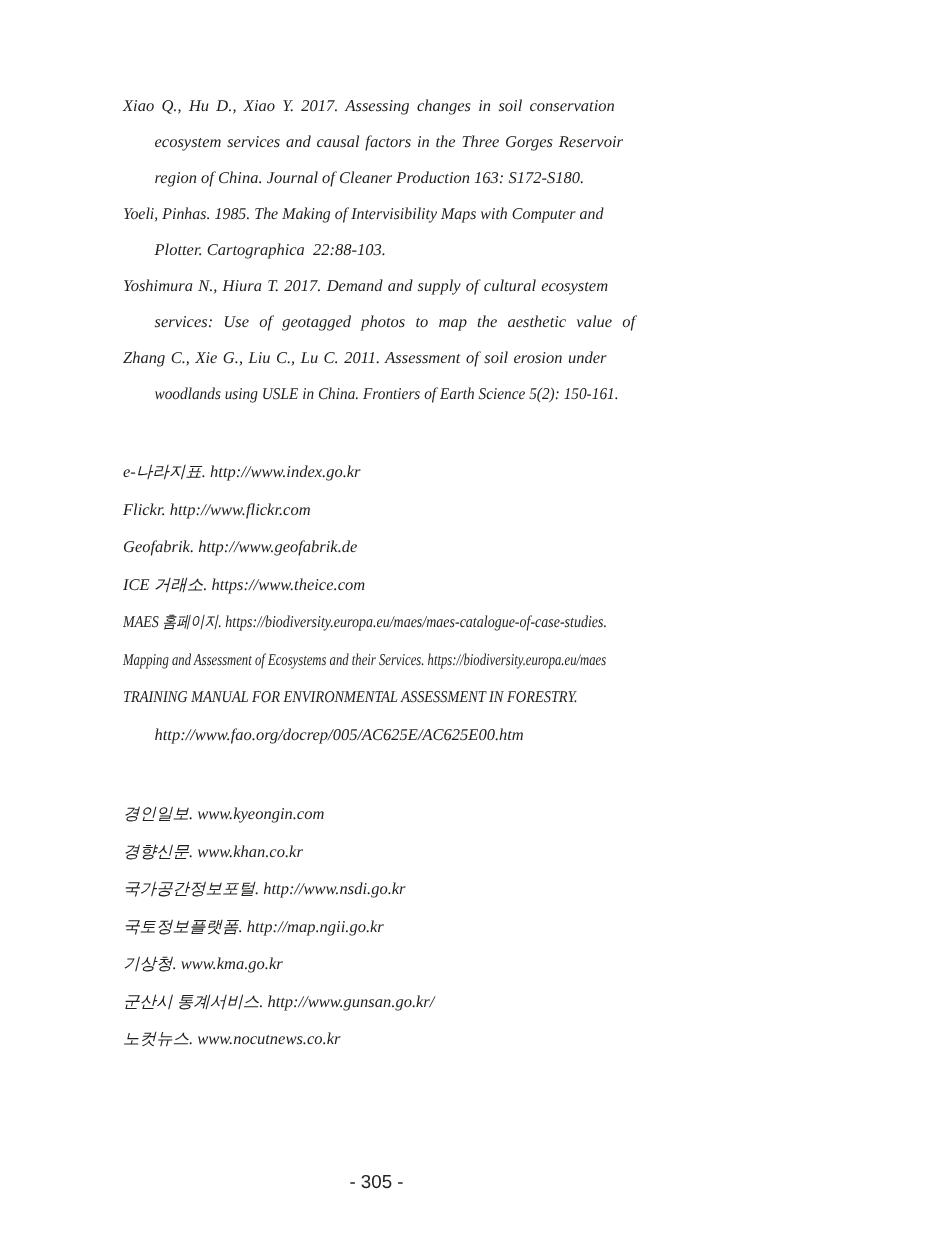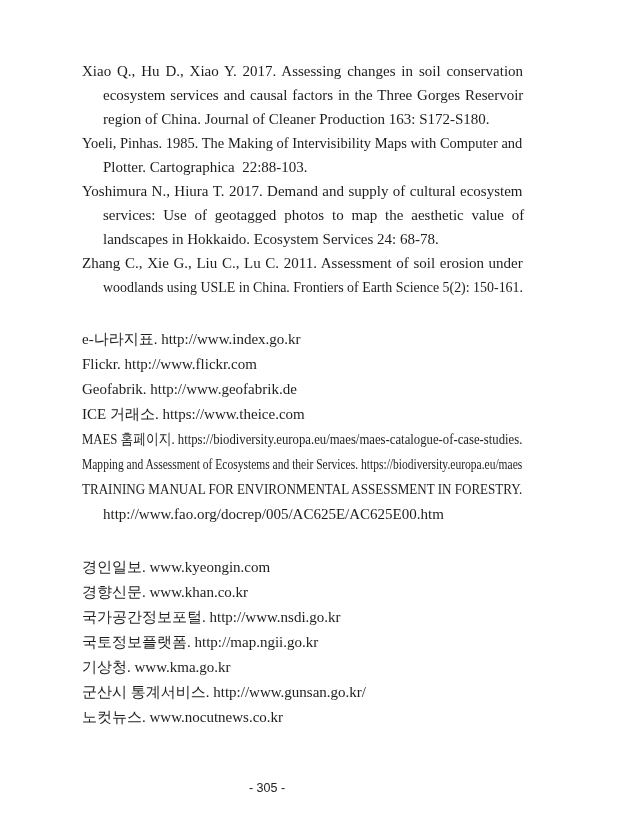--- a/index.html
+++ b/index.html
@@ -7,53 +7,53 @@
     width:618px;height:840px;
     background:#ffffff;
     overflow:hidden;
     position:relative;
     font-family:"Liberation Serif","DejaVu Serif",serif;
     color:#1d1d1b;
   }
   .content{
     position:absolute;
     left:82px;top:59px;width:455px;
-    font-size:15px;
+    font-size:11px;
+    font-style:italic;
   }
   .line{height:24px;line-height:24px;overflow:visible;}
   .weblist .line,.krlist .line{height:25px;line-height:25px;}
   .ind{padding-left:21px;}
   .txt{display:inline-block;white-space:pre;vertical-align:top;}
   #web-resources{margin-top:28px;}
   #korean-sites{margin-top:28px;}
   .page-number{
     position:absolute;top:781px;left:0;width:502px;
     text-align:center;
     font-family:"Liberation Sans","DejaVu Sans",sans-serif;
-    font-size:12.5px;color:#222222;padding-left:16px;
+    font-size:12.5px;color:#222222;
   }
 </style>
 </head>
 <body>
 
 <div class="content">
   <div id="references" class="reflist">
       <div>
         <div class="line"><span class="txt" style="word-spacing: 2.10795px;">Xiao Q., Hu D., Xiao Y. 2017. Assessing changes in soil conservation</span></div>
         <div class="line ind"><span class="txt" style="word-spacing: 1.08333px;">ecosystem services and causal factors in the Three Gorges Reservoir</span></div>
         <div class="line ind"><span class="txt">region of China. Journal of Cleaner Production 163: S172-S180.</span></div>
       </div>
       <div>
         <div class="line"><span class="txt" style="transform-origin: 0px 50%; transform: scaleX(0.965421);">Yoeli, Pinhas. 1985. The Making of Intervisibility Maps with Computer and</span></div>
         <div class="line ind"><span class="txt">Plotter. Cartographica  22:88-103.</span></div>
       </div>
       <div>
         <div class="line"><span class="txt" style="word-spacing: 0.684375px;">Yoshimura N., Hiura T. 2017. Demand and supply of cultural ecosystem</span></div>
         <div class="line ind"><span class="txt" style="word-spacing: 4.05938px;">services: Use of geotagged photos to map the aesthetic value of</span></div>
-        <div class="line ind"><span class="txt">landscapes in Hokkaido. Ecosystem Services 24: 68-78.</span></div>
       </div>
       <div>
         <div class="line"><span class="txt" style="word-spacing: 0.90024px;">Zhang C., Xie G., Liu C., Lu C. 2011. Assessment of soil erosion under</span></div>
         <div class="line ind"><span class="txt" style="transform-origin: 0px 50%; transform: scaleX(0.928311);">woodlands using USLE in China. Frontiers of Earth Science 5(2): 150-161.</span></div>
       </div>
     </div>
   <div id="web-resources" class="weblist">
       <div>
         <div class="line"><span class="txt">e-나라지표. http://www.index.go.kr</span></div>
       </div>

